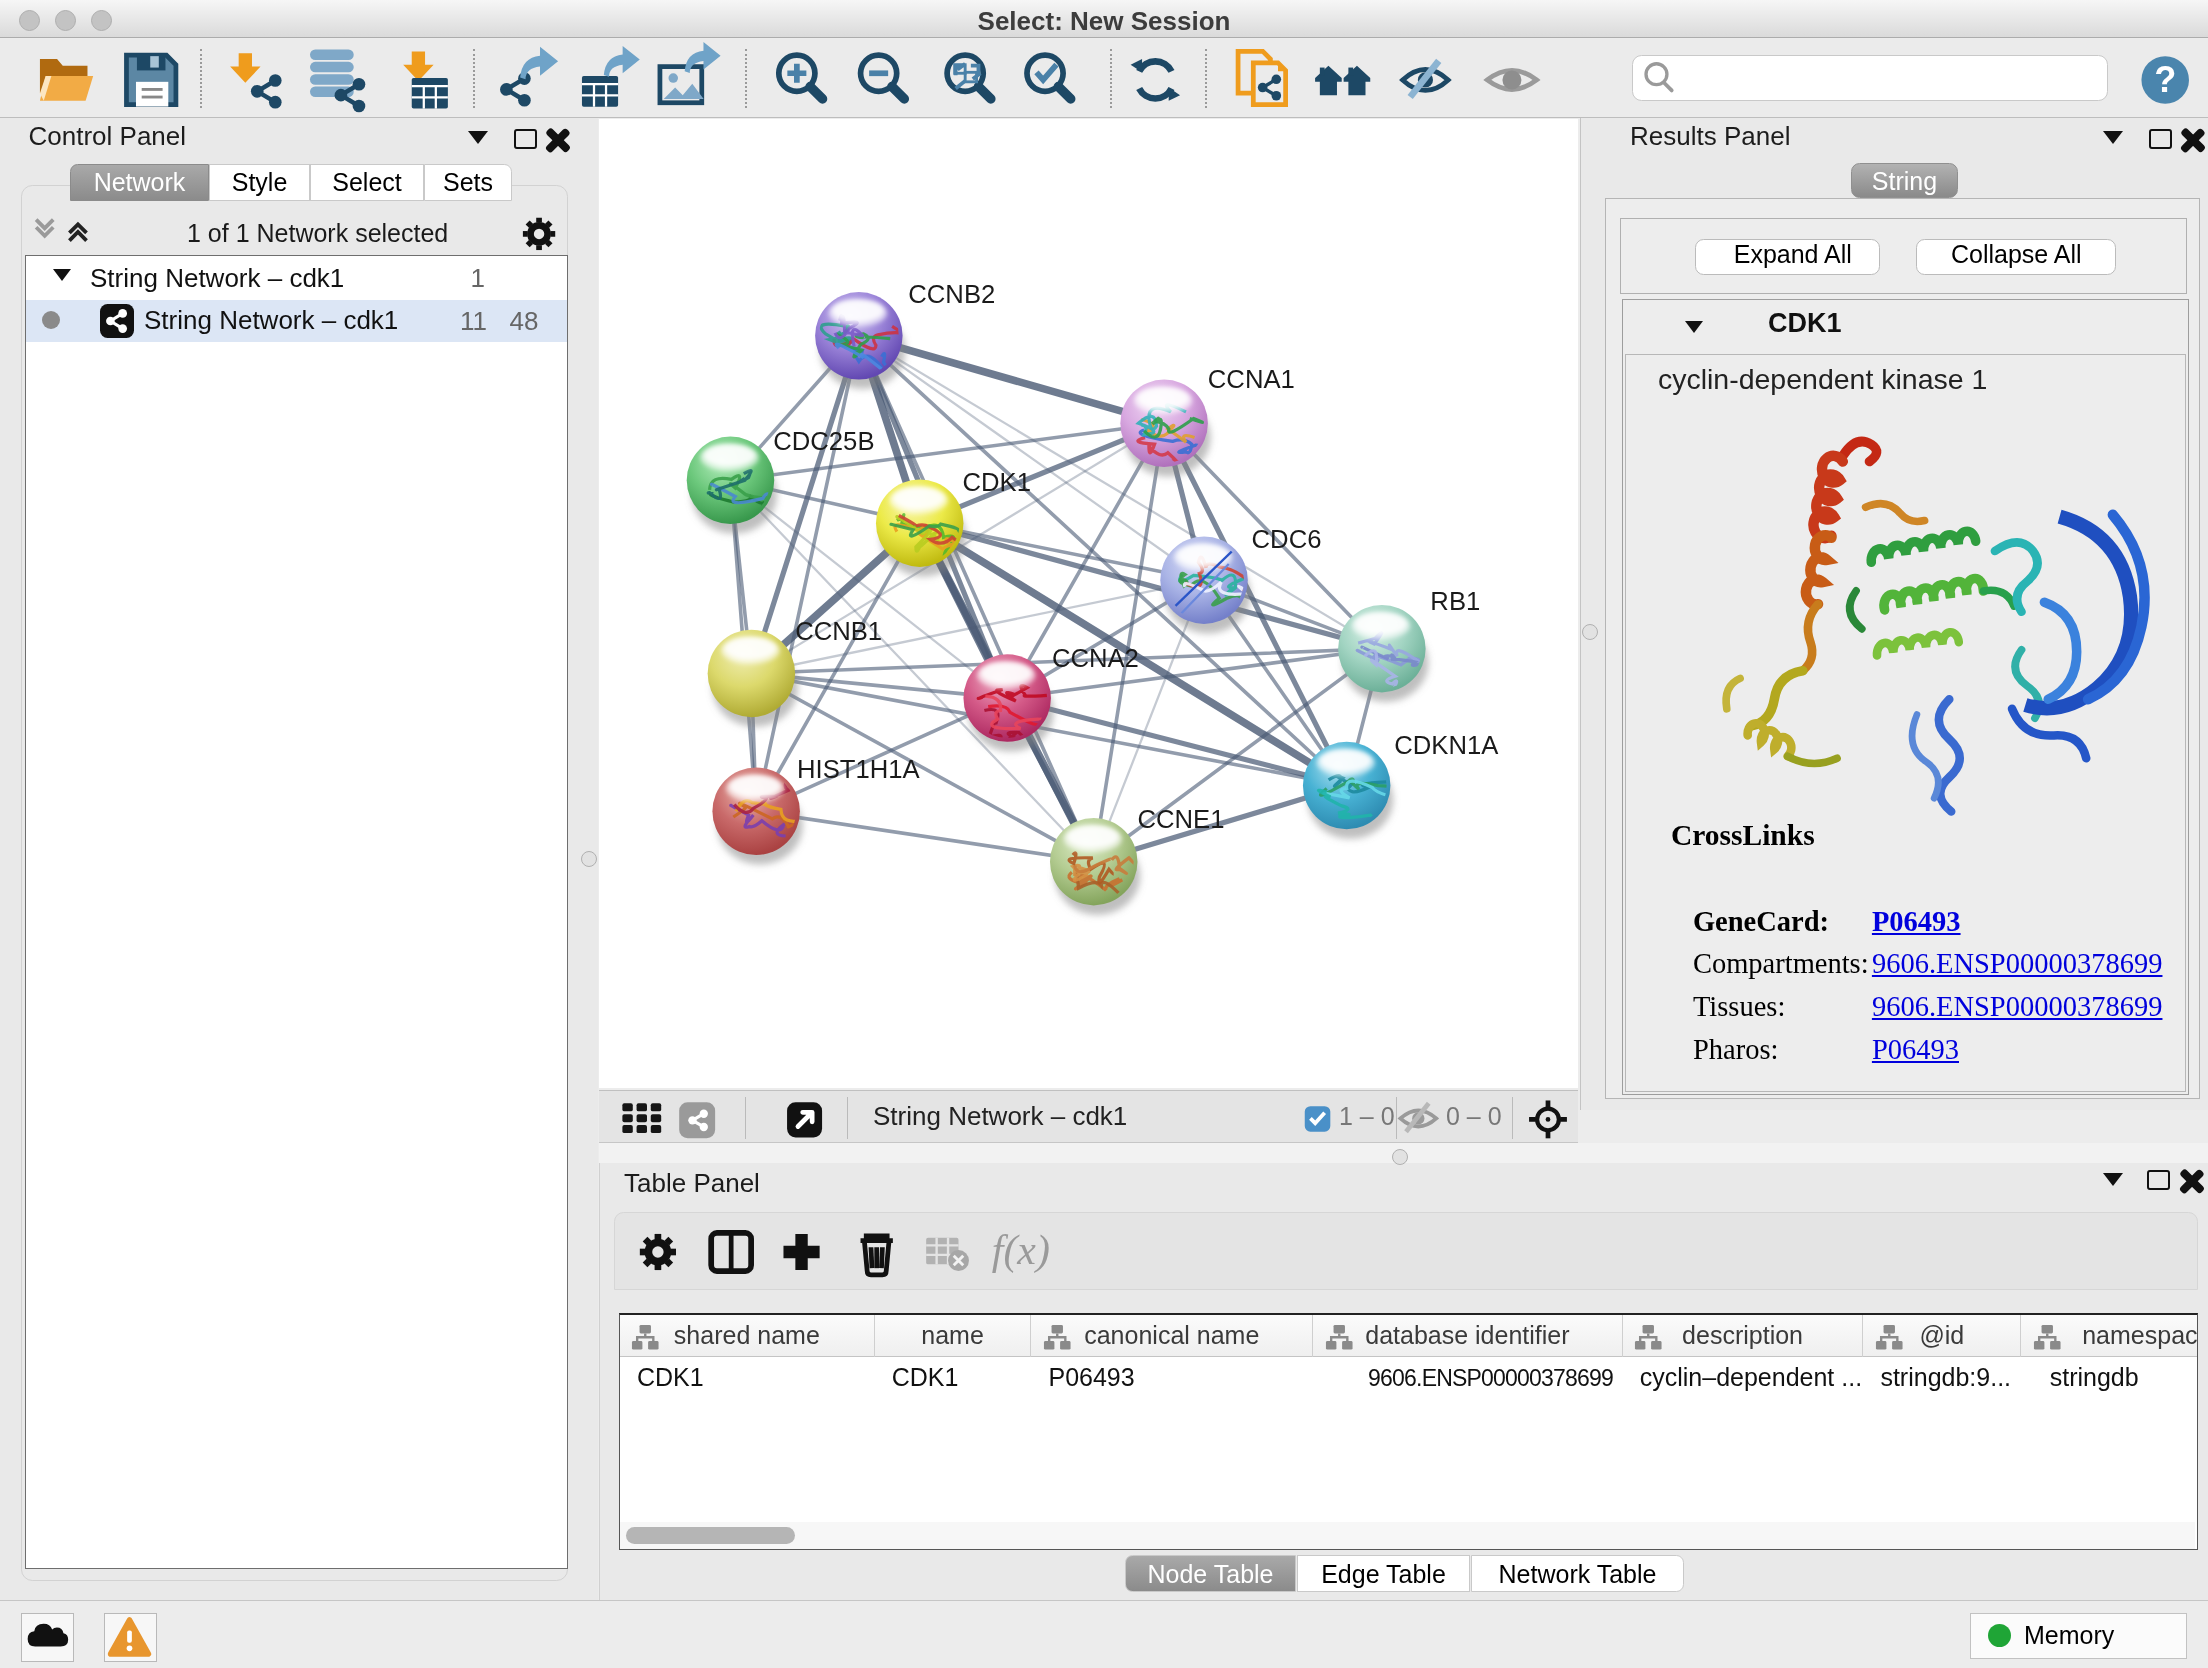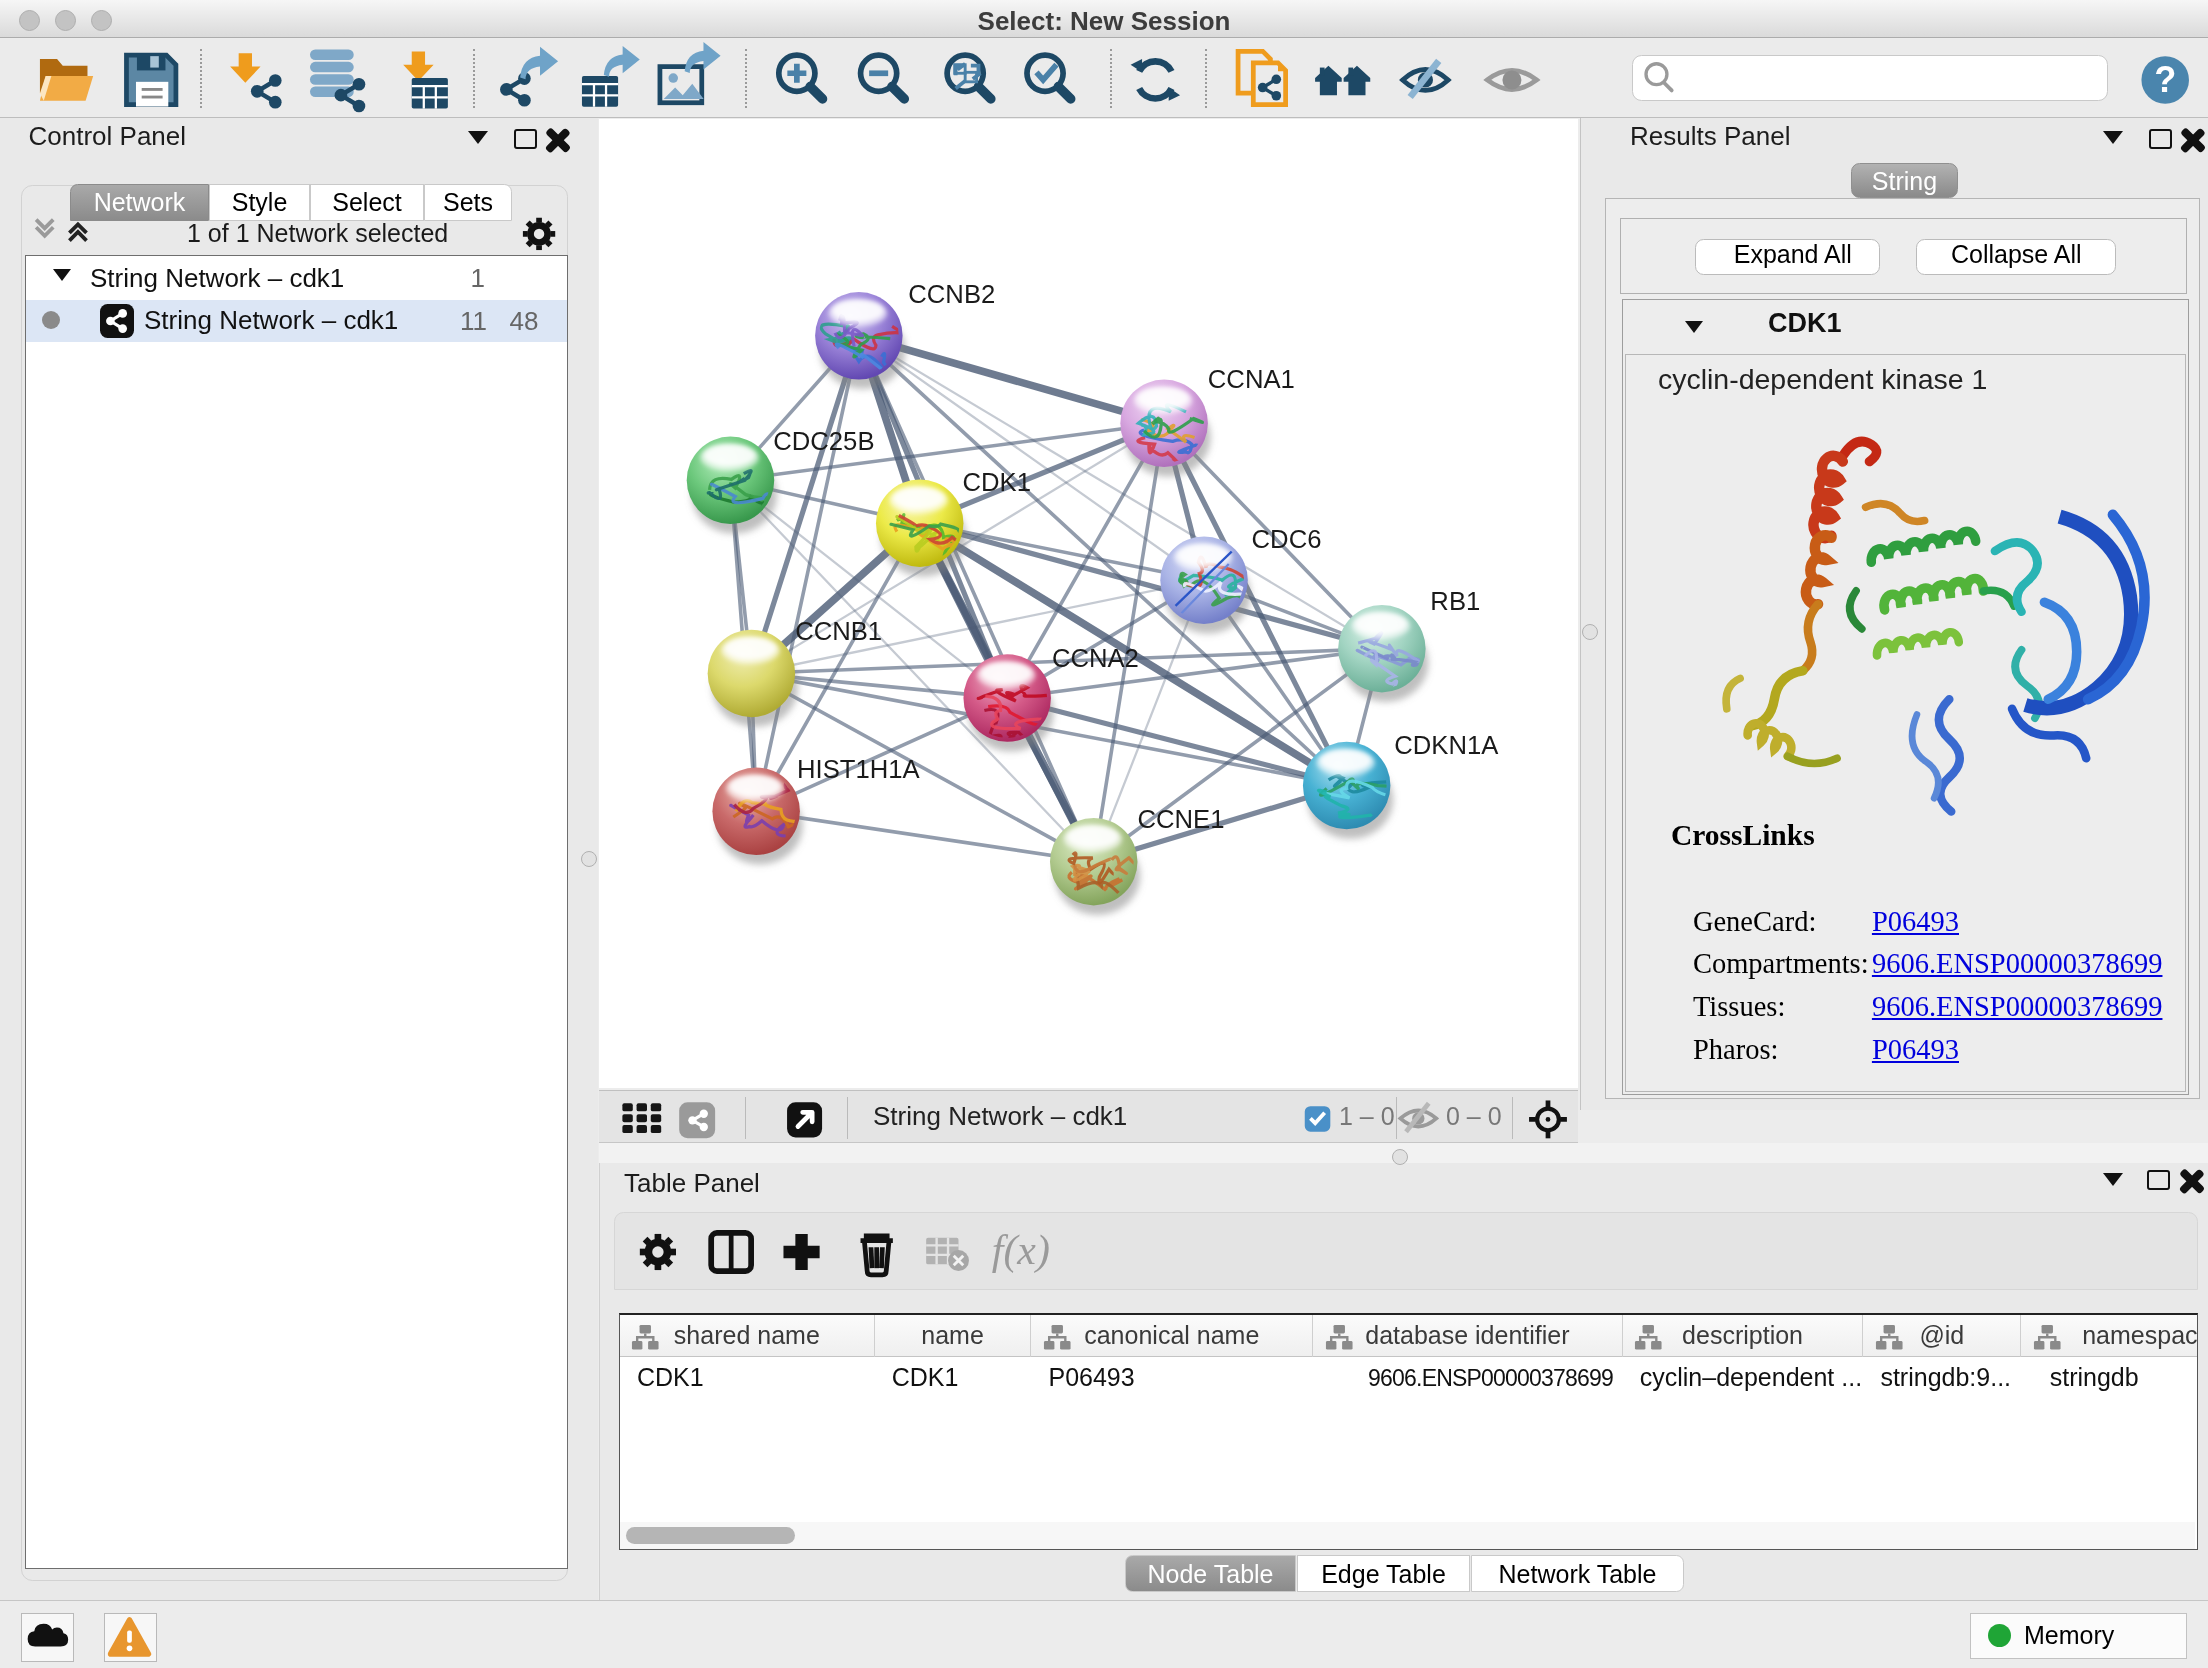--- a/index.html
+++ b/index.html
@@ -249,21 +249,21 @@
 <text x="0" y="13" text-anchor="middle" font-family="Liberation Sans, sans-serif" font-size="38" font-weight="bold" fill="#fff">?</text>
 </g>
     </svg>
 </div>
 
 <div class="abs" id="cp">
   <div id="cp-title">Control Panel</div>
   <div class="ptri" style="left:468px; top:13.3px;"></div>
   <div class="psq" style="left:514px; top:10.5px;"></div>
   <div class="pX" style="left:543px; top:8.6px;"></div>
-  <div class="tabs" style="left:70px; top:46px;margin-top:20px;">
+  <div class="tabs" style="left:70px; top:46px;">
     <div class="tab sel" style="width:139px; border-radius:7.6px 0 0 0;">Network</div>
     <div class="tab" style="width:101px;">Style</div>
     <div class="tab" style="width:114px;">Select</div>
     <div class="tab" style="width:88px; border-radius:0 7.6px 0 0;">Sets</div>
   </div>
   <div id="cp-box"></div>
   <div id="cp-head">
     <svg width="598" height="42" style="position:absolute;left:0;top:0;" viewBox="0 0 629 44">
       <path d="M38 114 l9 9 9 -9 M38 122 l9 9 9 -9" transform="translate(0,-105)" stroke="#9a9a9a" stroke-width="4" fill="none"></path>
       <path d="M73 128 l9 -9 9 9 M73 136 l9 -9 9 9" transform="translate(0,-105)" stroke="#222" stroke-width="4" fill="none"></path>
@@ -671,21 +671,21 @@
               <path d="M396 300 q-16 22 6 38 q20 14 8 34" fill="none" stroke="#30b0a8" stroke-width="8" stroke-linecap="round" stroke-linejoin="round"></path>
               <path d="M436 160 q64 18 74 84 q8 60 -34 96 q-36 30 -76 18" fill="none" stroke="#1f4fc0" stroke-width="15" stroke-linecap="butt" stroke-linejoin="round"></path>
               <path d="M492 158 q44 52 30 118 q-12 56 -56 76" fill="none" stroke="#2a66d4" stroke-width="11" stroke-linecap="round" stroke-linejoin="round"></path>
               <path d="M420 250 q34 12 34 52 q0 36 -30 50" fill="none" stroke="#3b82dd" stroke-width="10" stroke-linecap="round" stroke-linejoin="round"></path>
               <path d="M386 362 q12 30 44 28 q28 -2 34 24" fill="none" stroke="#2456c8" stroke-width="9" stroke-linecap="round" stroke-linejoin="round"></path>
               <path d="M320 352 q-22 22 0 42 q22 20 0 40 q-20 18 2 36" fill="none" stroke="#3a6ad0" stroke-width="9" stroke-linecap="round" stroke-linejoin="round"></path>
               <path d="M286 368 q-14 34 10 50 q20 14 8 38" fill="none" stroke="#5a88d8" stroke-width="7" stroke-linecap="round" stroke-linejoin="round"></path>
             </g>
           </svg>
         <div style="position:absolute; left:45px; top:464px; font-family:'Liberation Serif',serif; font-size:29.5px; font-weight:bold; color:#000;">CrossLinks</div>
-        <div class="clrow" style="top:551px;"><span class="cll">GeneCard:</span><a class="cla">P06493</a></div>
+        <div class="clrow" style="top:551px;font-weight:bold;"><span class="cll">GeneCard:</span><a class="cla">P06493</a></div>
         <div class="clrow" style="top:593px;"><span class="cll">Compartments:</span><a class="cla">9606.ENSP00000378699</a></div>
         <div class="clrow" style="top:636px;"><span class="cll">Tissues:</span><a class="cla">9606.ENSP00000378699</a></div>
         <div class="clrow" style="top:679px;"><span class="cll">Pharos:</span><a class="cla">P06493</a></div>
       </div>
     </div>
   </div>
 </div>
 
 <div class="abs" id="tp">
   <div id="tp-title">Table Panel</div>

